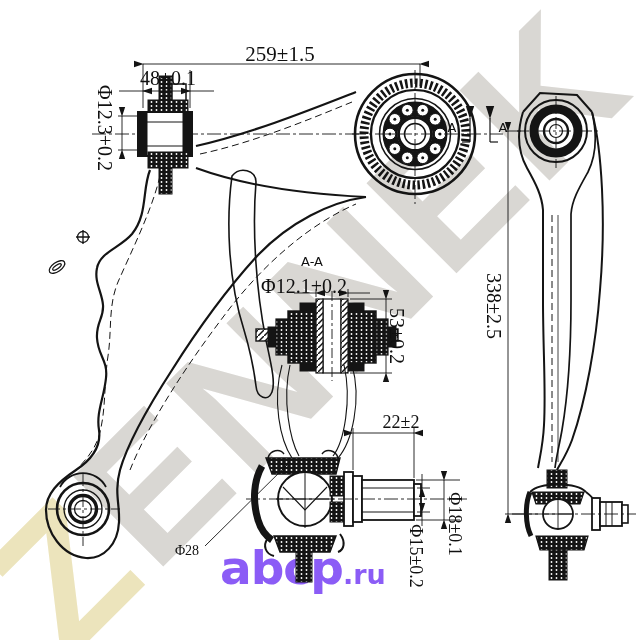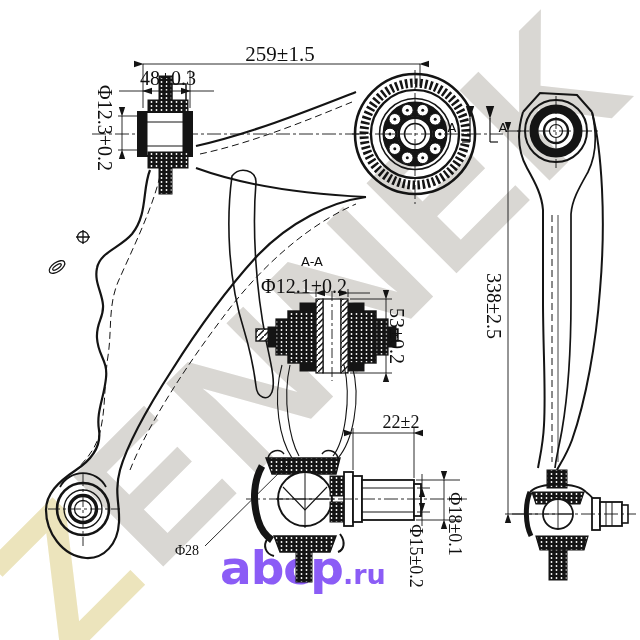--- a/index.html
+++ b/index.html
@@ -276,21 +276,21 @@
       <g stroke-width="0.9">
         <path d="M521,131 H505"></path>
           <path d="M538,514 H505"></path>
         <path d="M508,131 V514" marker-start="url(#ar)" marker-end="url(#ar)"></path>
       </g>
     </g>
   </svg>
 
   <div class="labels">
     <div class="dim" style="left:280px;top:54px;font-size:21px">259±1.5</div>
-    <div class="dim" style="left:168px;top:78px">48±0.3</div>
+    <div class="dim" style="left:168px;top:78px">48±0.1</div>
     <div class="dim rot" style="left:105px;top:128px">Φ12.3+0.2</div>
     <div class="dim sans" style="left:452px;top:127px">A</div>
     <div class="dim sans" style="left:503px;top:127px">A</div>
     <div class="dim sans" style="left:312px;top:261px">A-A</div>
     <div class="dim" style="left:304px;top:286px">Φ12.1+0.2</div>
     <div class="dim rot" style="left:397px;top:336px">53±0.2</div>
     <div class="dim rot" style="left:494px;top:306px">338±2.5</div>
     <div class="dim small" style="left:401px;top:422px">22±2</div>
     <div class="dim" style="left:187px;top:551px;font-size:14px">Φ28</div>
     <div class="dim rot small" style="left:455px;top:524px">Φ18±0.1</div>

